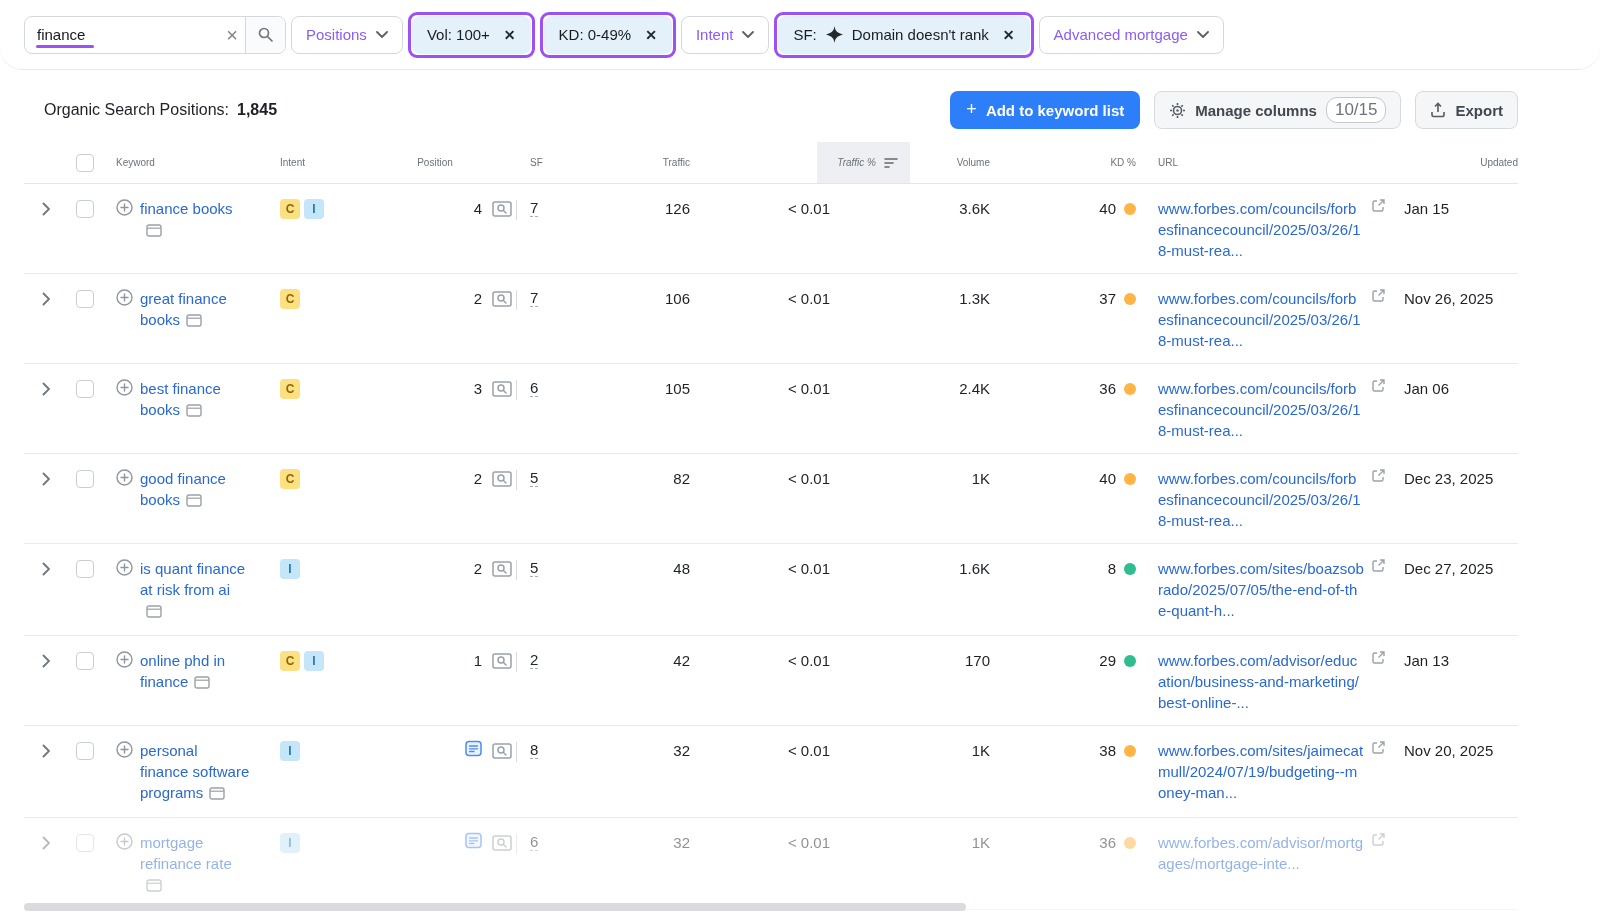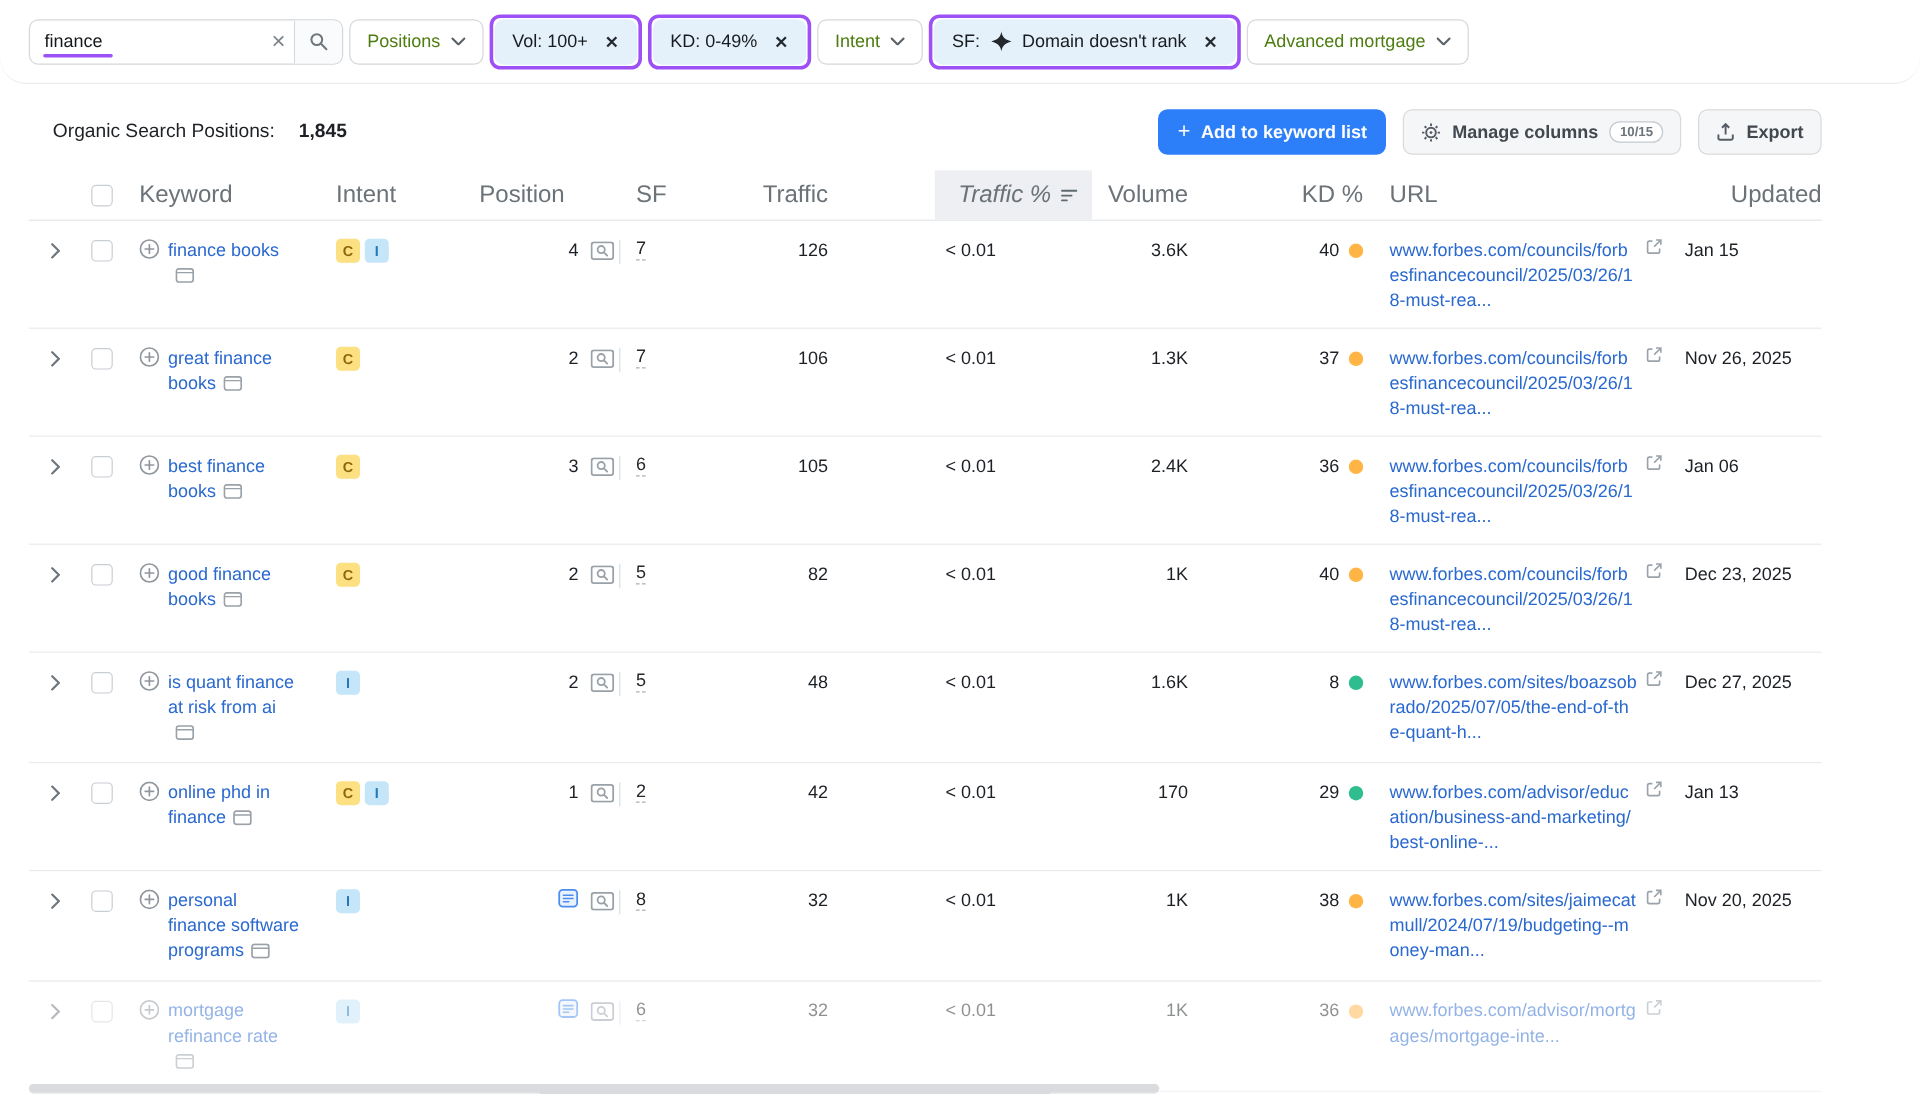--- a/index.html
+++ b/index.html
@@ -18,42 +18,42 @@
   .topbar{display:flex;align-items:center;gap:5px;height:70px;padding:0 24px;border-bottom:1px solid #e9ebee;border-radius:22px;}
   .searchbox{position:relative;display:flex;align-items:center;width:262px;height:38px;
              border:1px solid #d4d8dc;border-radius:8px;background:#fff;}
   .searchbox input{flex:1;min-width:0;border:none;outline:none;padding:0 4px 0 12px;
                    font:15px "Liberation Sans",sans-serif;color:#15181c;background:transparent;}
   .search-underline{position:absolute;left:11px;bottom:5px;width:58px;height:3px;border-radius:2px;background:var(--accent-purple);}
   .search-clear{font-size:20px;color:#7b838b;padding:0 7px;cursor:pointer;line-height:1;}
   .search-btn{width:40px;height:36px;display:flex;align-items:center;justify-content:center;
               border:none;border-left:1px solid #d4d8dc;background:#fafbfc;border-radius:0 7px 7px 0;cursor:pointer;}
   .chip{display:inline-flex;align-items:center;gap:9px;height:38px;padding:0 14px;
-        border:1px solid #d4d8dc;border-radius:8px;background:#fff;font-size:15px;color:#4d7c0f;cursor:pointer;white-space:nowrap;}
+        border:1px solid #d4d8dc;border-radius:8px;background:#fff;font-size:15px;color:#8b5cf6;cursor:pointer;white-space:nowrap;}
   .chip-active{background:var(--chip-active-bg);border-color:var(--chip-active-bg);color:#181c20;}
   .chip-x{font-size:14px;font-weight:bold;color:#23282d;margin-left:5px;cursor:pointer;line-height:1;}
   .annot{display:inline-flex;border:3px solid var(--accent-purple);border-radius:9px;padding:1px;}
   .sf-star{display:flex;align-items:center;}
 
   
   .content{width:1494px;margin-left:24px;}
   .list-header{display:flex;align-items:center;justify-content:space-between;margin-top:20px;padding-left:20px;height:40px;}
   .list-title{font-size:16px;color:#1d2126;}
-  .list-title b{margin-left:20px;text-align:right;}
+  .list-title b{margin-left:8px;text-align:right;}
   .actions{display:flex;align-items:center;gap:14px;}
   .btn{display:inline-flex;align-items:center;gap:9px;height:38px;border-radius:8px;font-size:15px;cursor:pointer;}
   .btn-primary{background:var(--primary-blue);color:#fff;border:none;padding:0 16px;font-weight:bold;}
   .btn-plus{font-size:18px;font-weight:normal;line-height:1;margin-top:-2px;}
   .btn-gray{background:#f5f6f7;border:1px solid #d7dadd;color:#42484f;padding:0 14px;font-weight:bold;}
-  .pill{border:1px solid #c5cacf;border-radius:11px;padding:2px 8px;font-size:11px;color:#6d747b;background:#fff;font-weight:bold;}
+  .pill{border:1px solid #c5cacf;border-radius:11px;padding:2px 8px;font-size:17px;color:#6d747b;background:#fff;font-weight:normal;}
 
   
   .table{margin-top:12px;}
   .grid-row{display:grid;grid-template-columns:44px 36px 168px 82px 162px 64px 116px 214px 104px 134px 256px 114px;}
-  .thead{height:42px;border-bottom:1px solid #e3e6e9;color:#6b7278;font-size:20px;}
+  .thead{height:42px;border-bottom:1px solid #e3e6e9;color:#6b7278;font-size:10px;}
   .th{display:flex;align-items:center;}
   .th-keyword{padding-left:12px;}
   .th-intent{padding-left:8px;}
   .th-position{justify-content:center;}
   .th-sf{padding-left:14px;}
   .th-right{justify-content:flex-end;}
   .th-traffic{padding-right:6px;}
   .th-volume{padding-right:24px;}
   .th-kd{padding-right:12px;}
   .th-updated{padding-right:0;}

